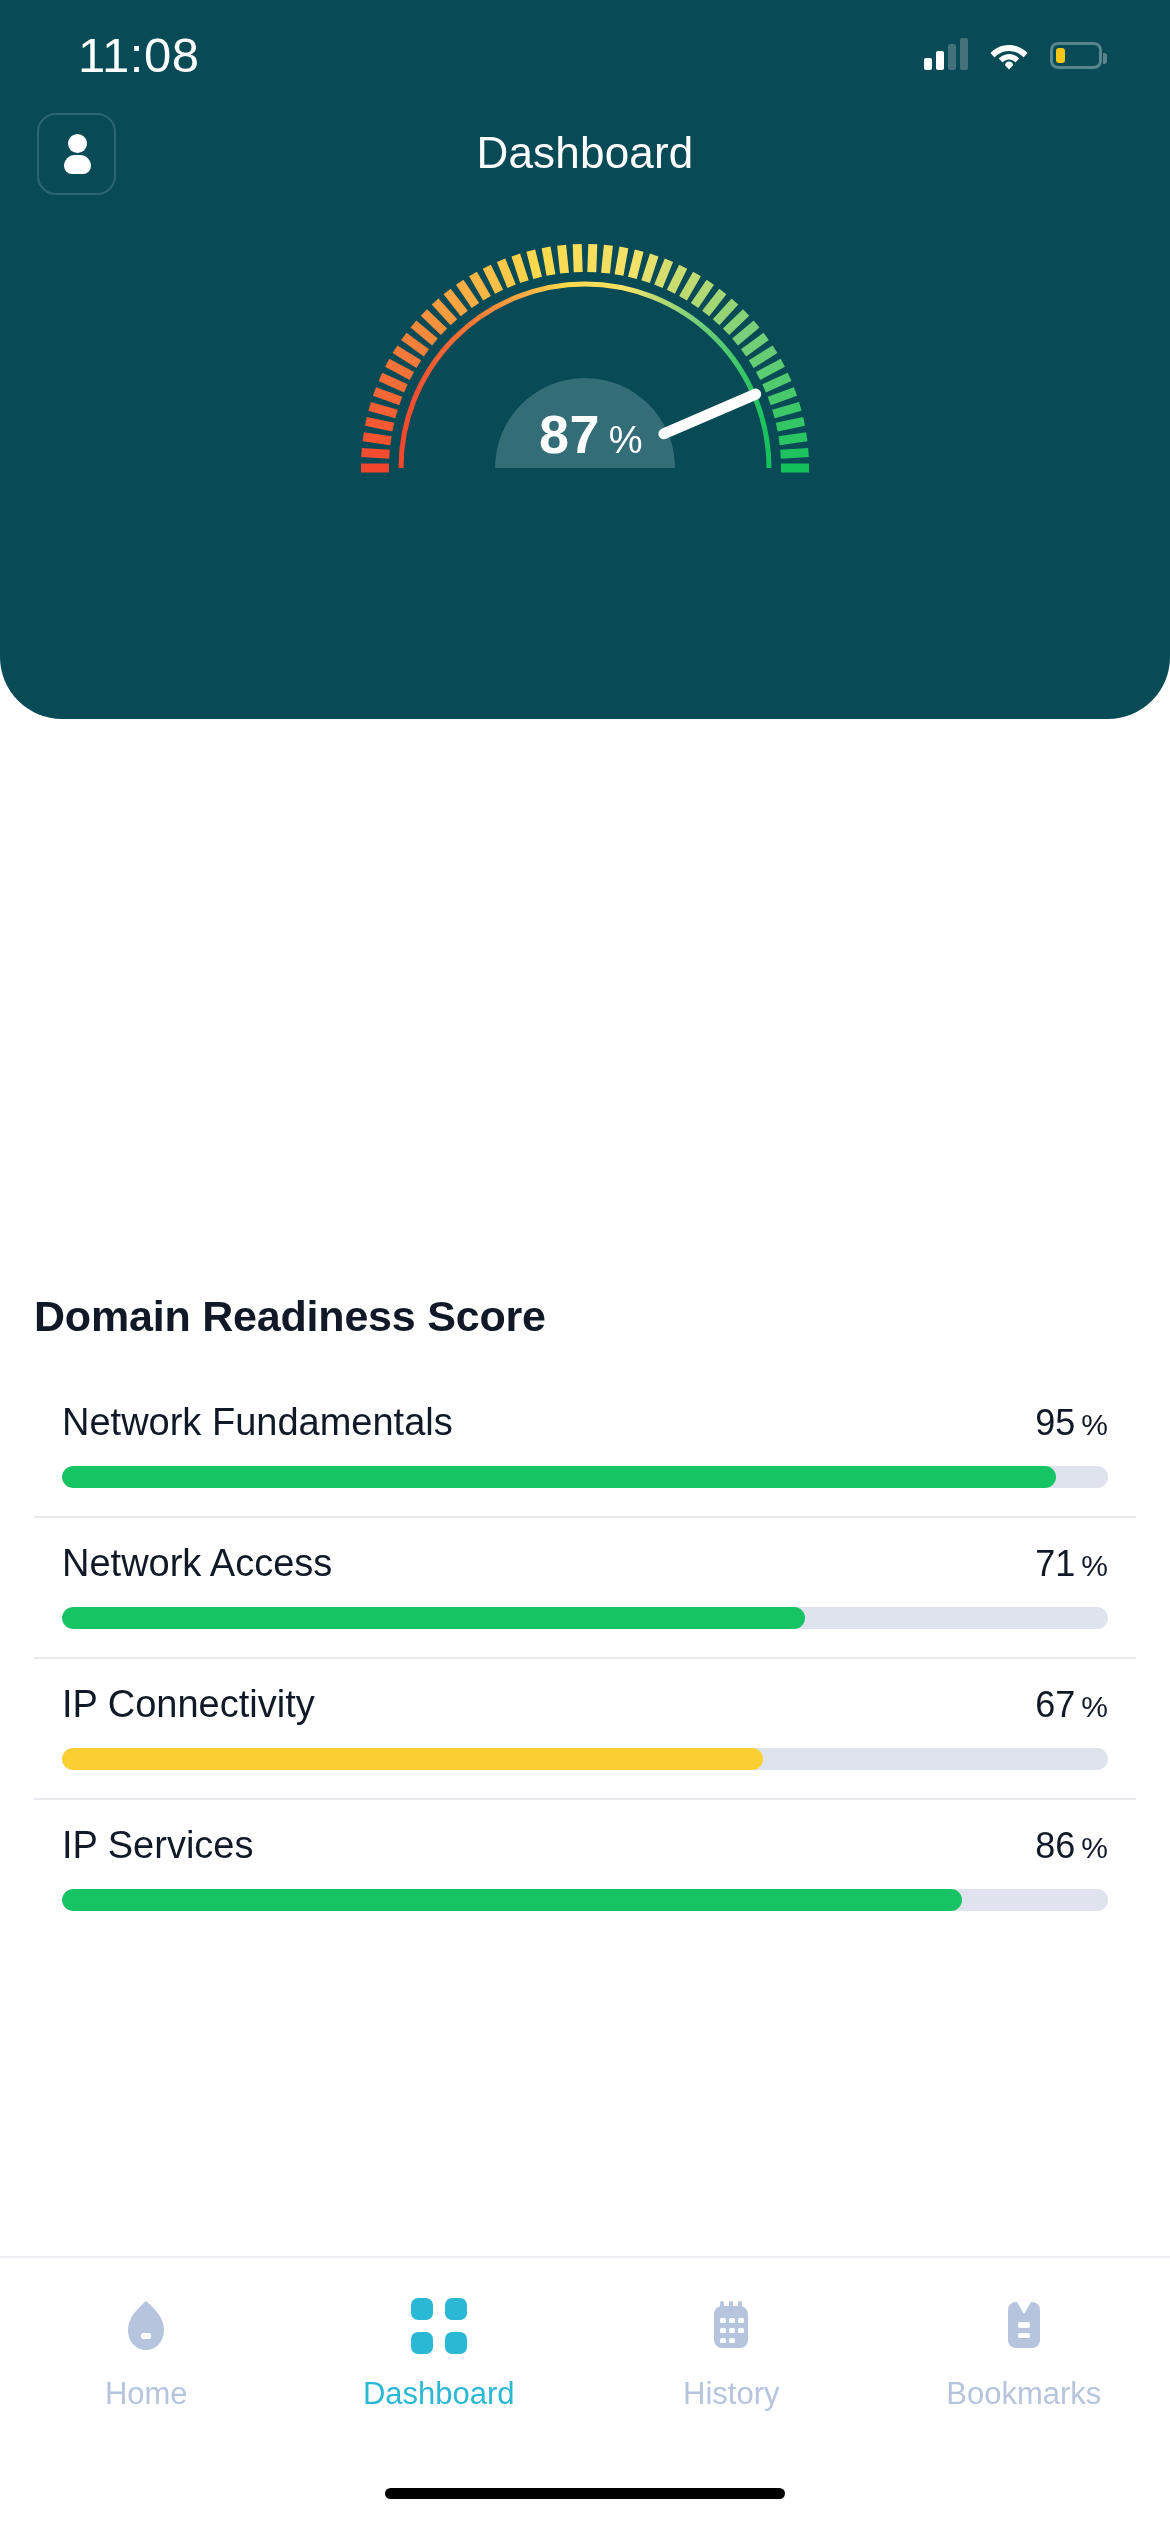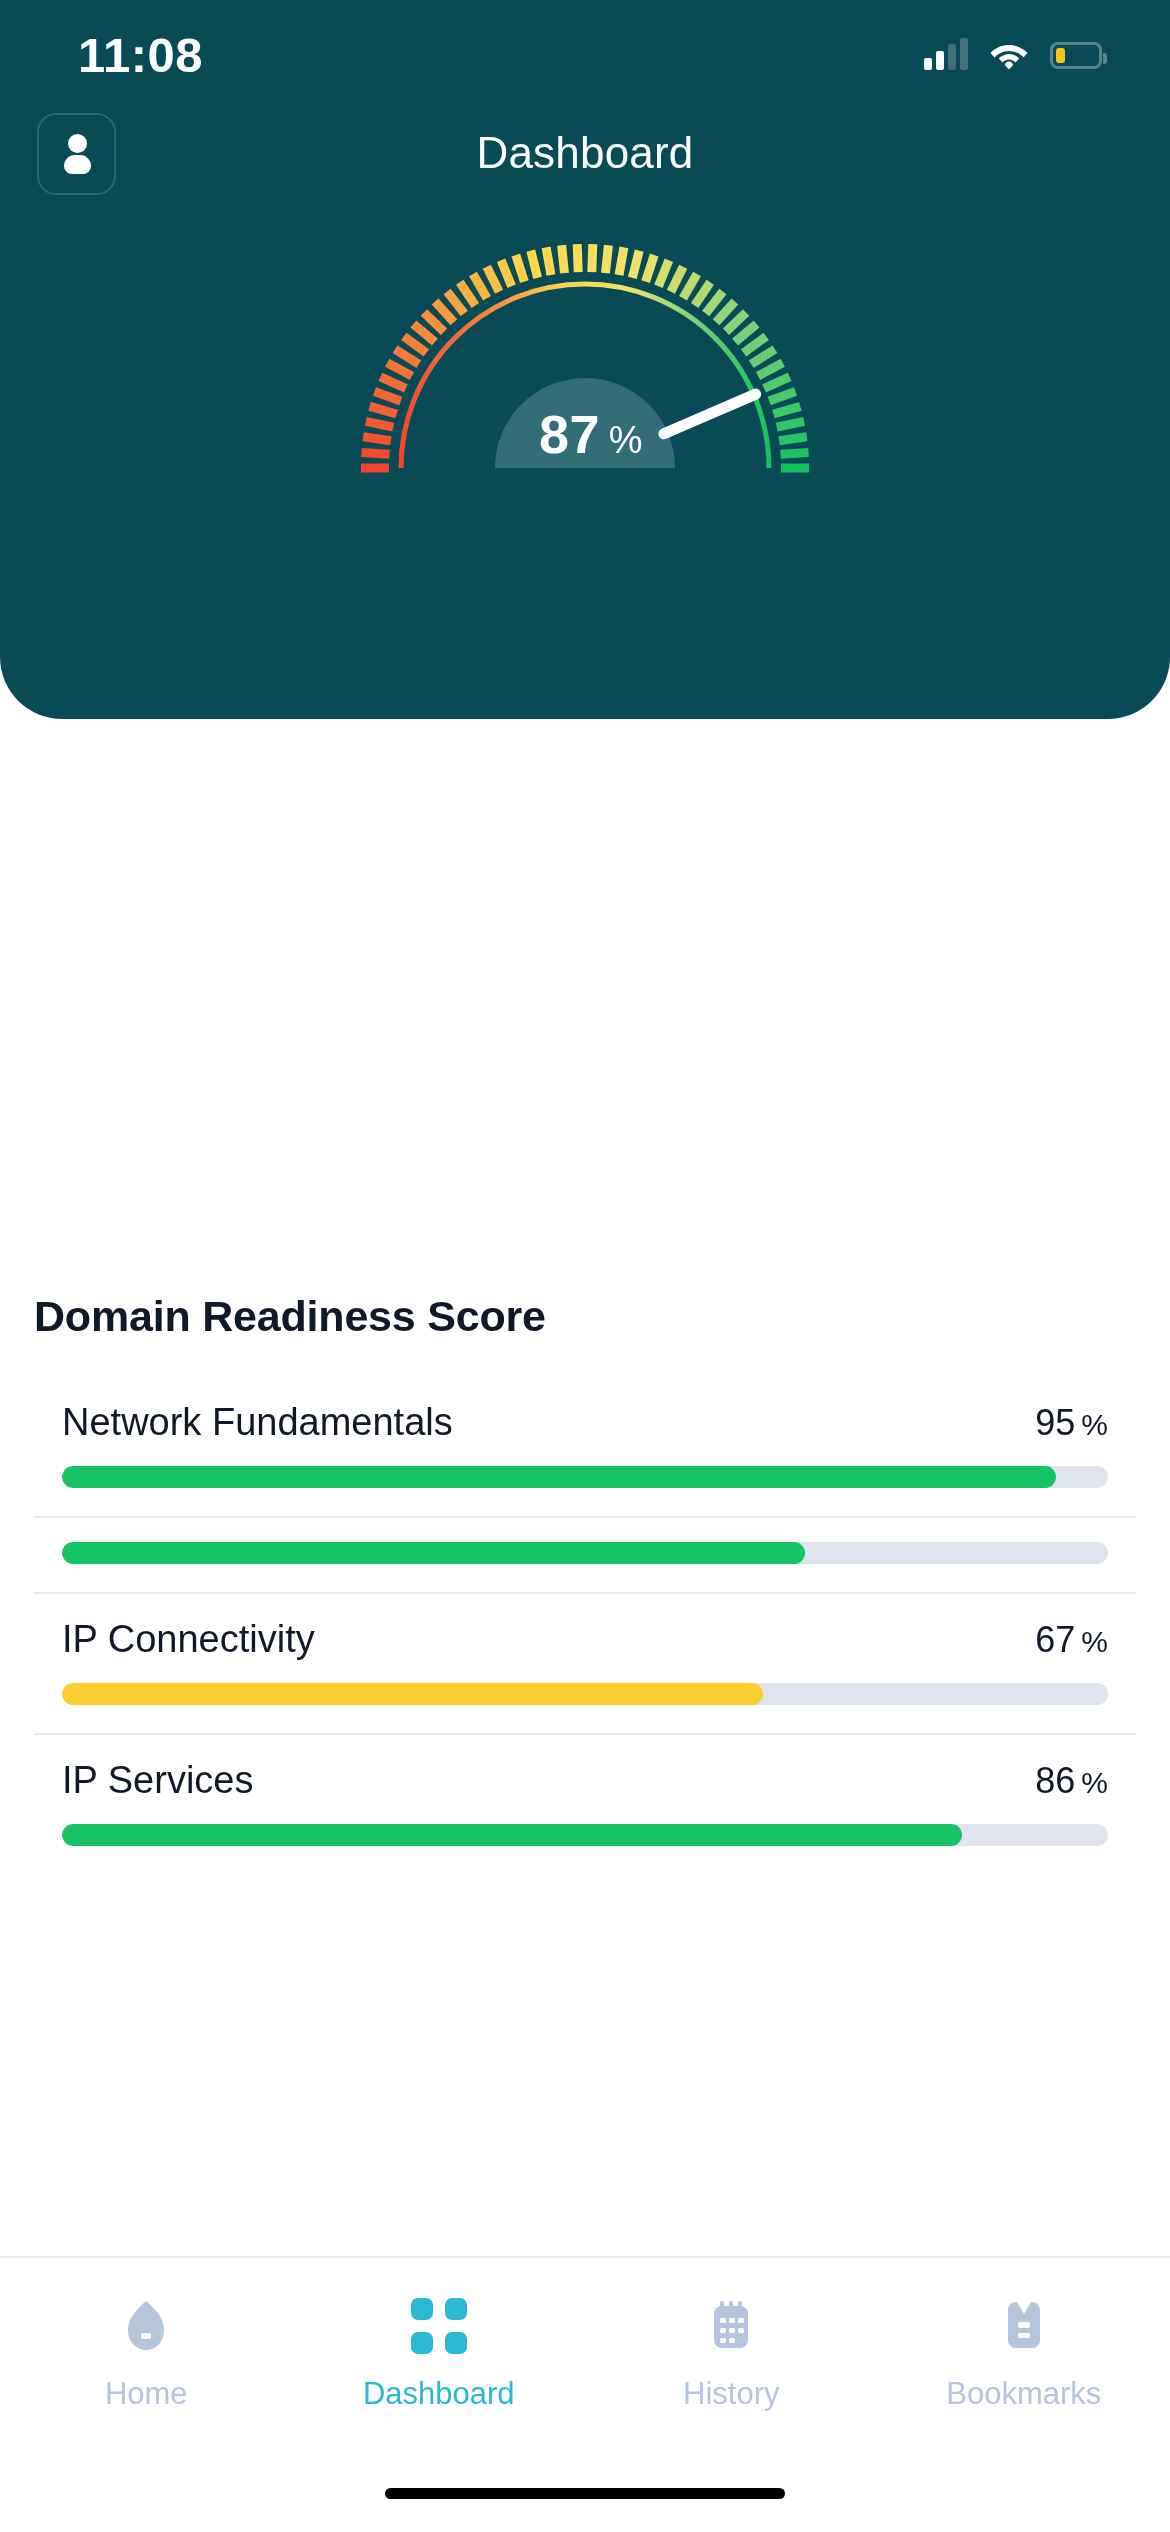--- a/index.html
+++ b/index.html
@@ -19,21 +19,21 @@
     overflow:hidden;
   }
 
   
   .status-bar{
     position:absolute; top:0; left:0; width:1170px; height:110px;
     display:flex; align-items:center; justify-content:space-between;
     padding:0 68px 0 78px;
   }
   .status-time{
-    color:#ffffff; font-size:49px; font-weight:700; letter-spacing:0.5px;
+    color:#ffffff; font-size:49px; font-weight:400; letter-spacing:0.5px;
     line-height:1;
   }
   .status-icons{ display:flex; align-items:center; gap:21px; }
 
   .sig{ display:flex; align-items:flex-end; gap:4px; height:30px; }
   .sig i{ display:block; width:8px; background:#ffffff; border-radius:2px; }
   .sig i:nth-child(1){ height:12px; }
   .sig i:nth-child(2){ height:19px; }
   .sig i:nth-child(3){ height:26px; background:#44707a; }
   .sig i:nth-child(4){ height:32px; background:#44707a; }
@@ -260,20 +260,24 @@
       <div class="domain-head">
         <span class="domain-name">Network Fundamentals</span>
         <span class="domain-pct"><span>95</span><span class="sym">%</span></span>
       </div>
       <div class="bar-track">
         <div class="bar-fill" style="width: 95%; background: rgb(22, 196, 100);"></div>
       </div>
     </div>
 
     <div class="domain-row">
+      <div class="domain-head">
+        <span class="domain-name">Network Access</span>
+        <span class="domain-pct"><span>71</span><span class="sym">%</span></span>
+      </div>
       <div class="bar-track">
         <div class="bar-fill" style="width: 71%; background: rgb(22, 196, 100);"></div>
       </div>
     </div>
 
     <div class="domain-row">
       <div class="domain-head">
         <span class="domain-name">IP Connectivity</span>
         <span class="domain-pct"><span>67</span><span class="sym">%</span></span>
       </div>

